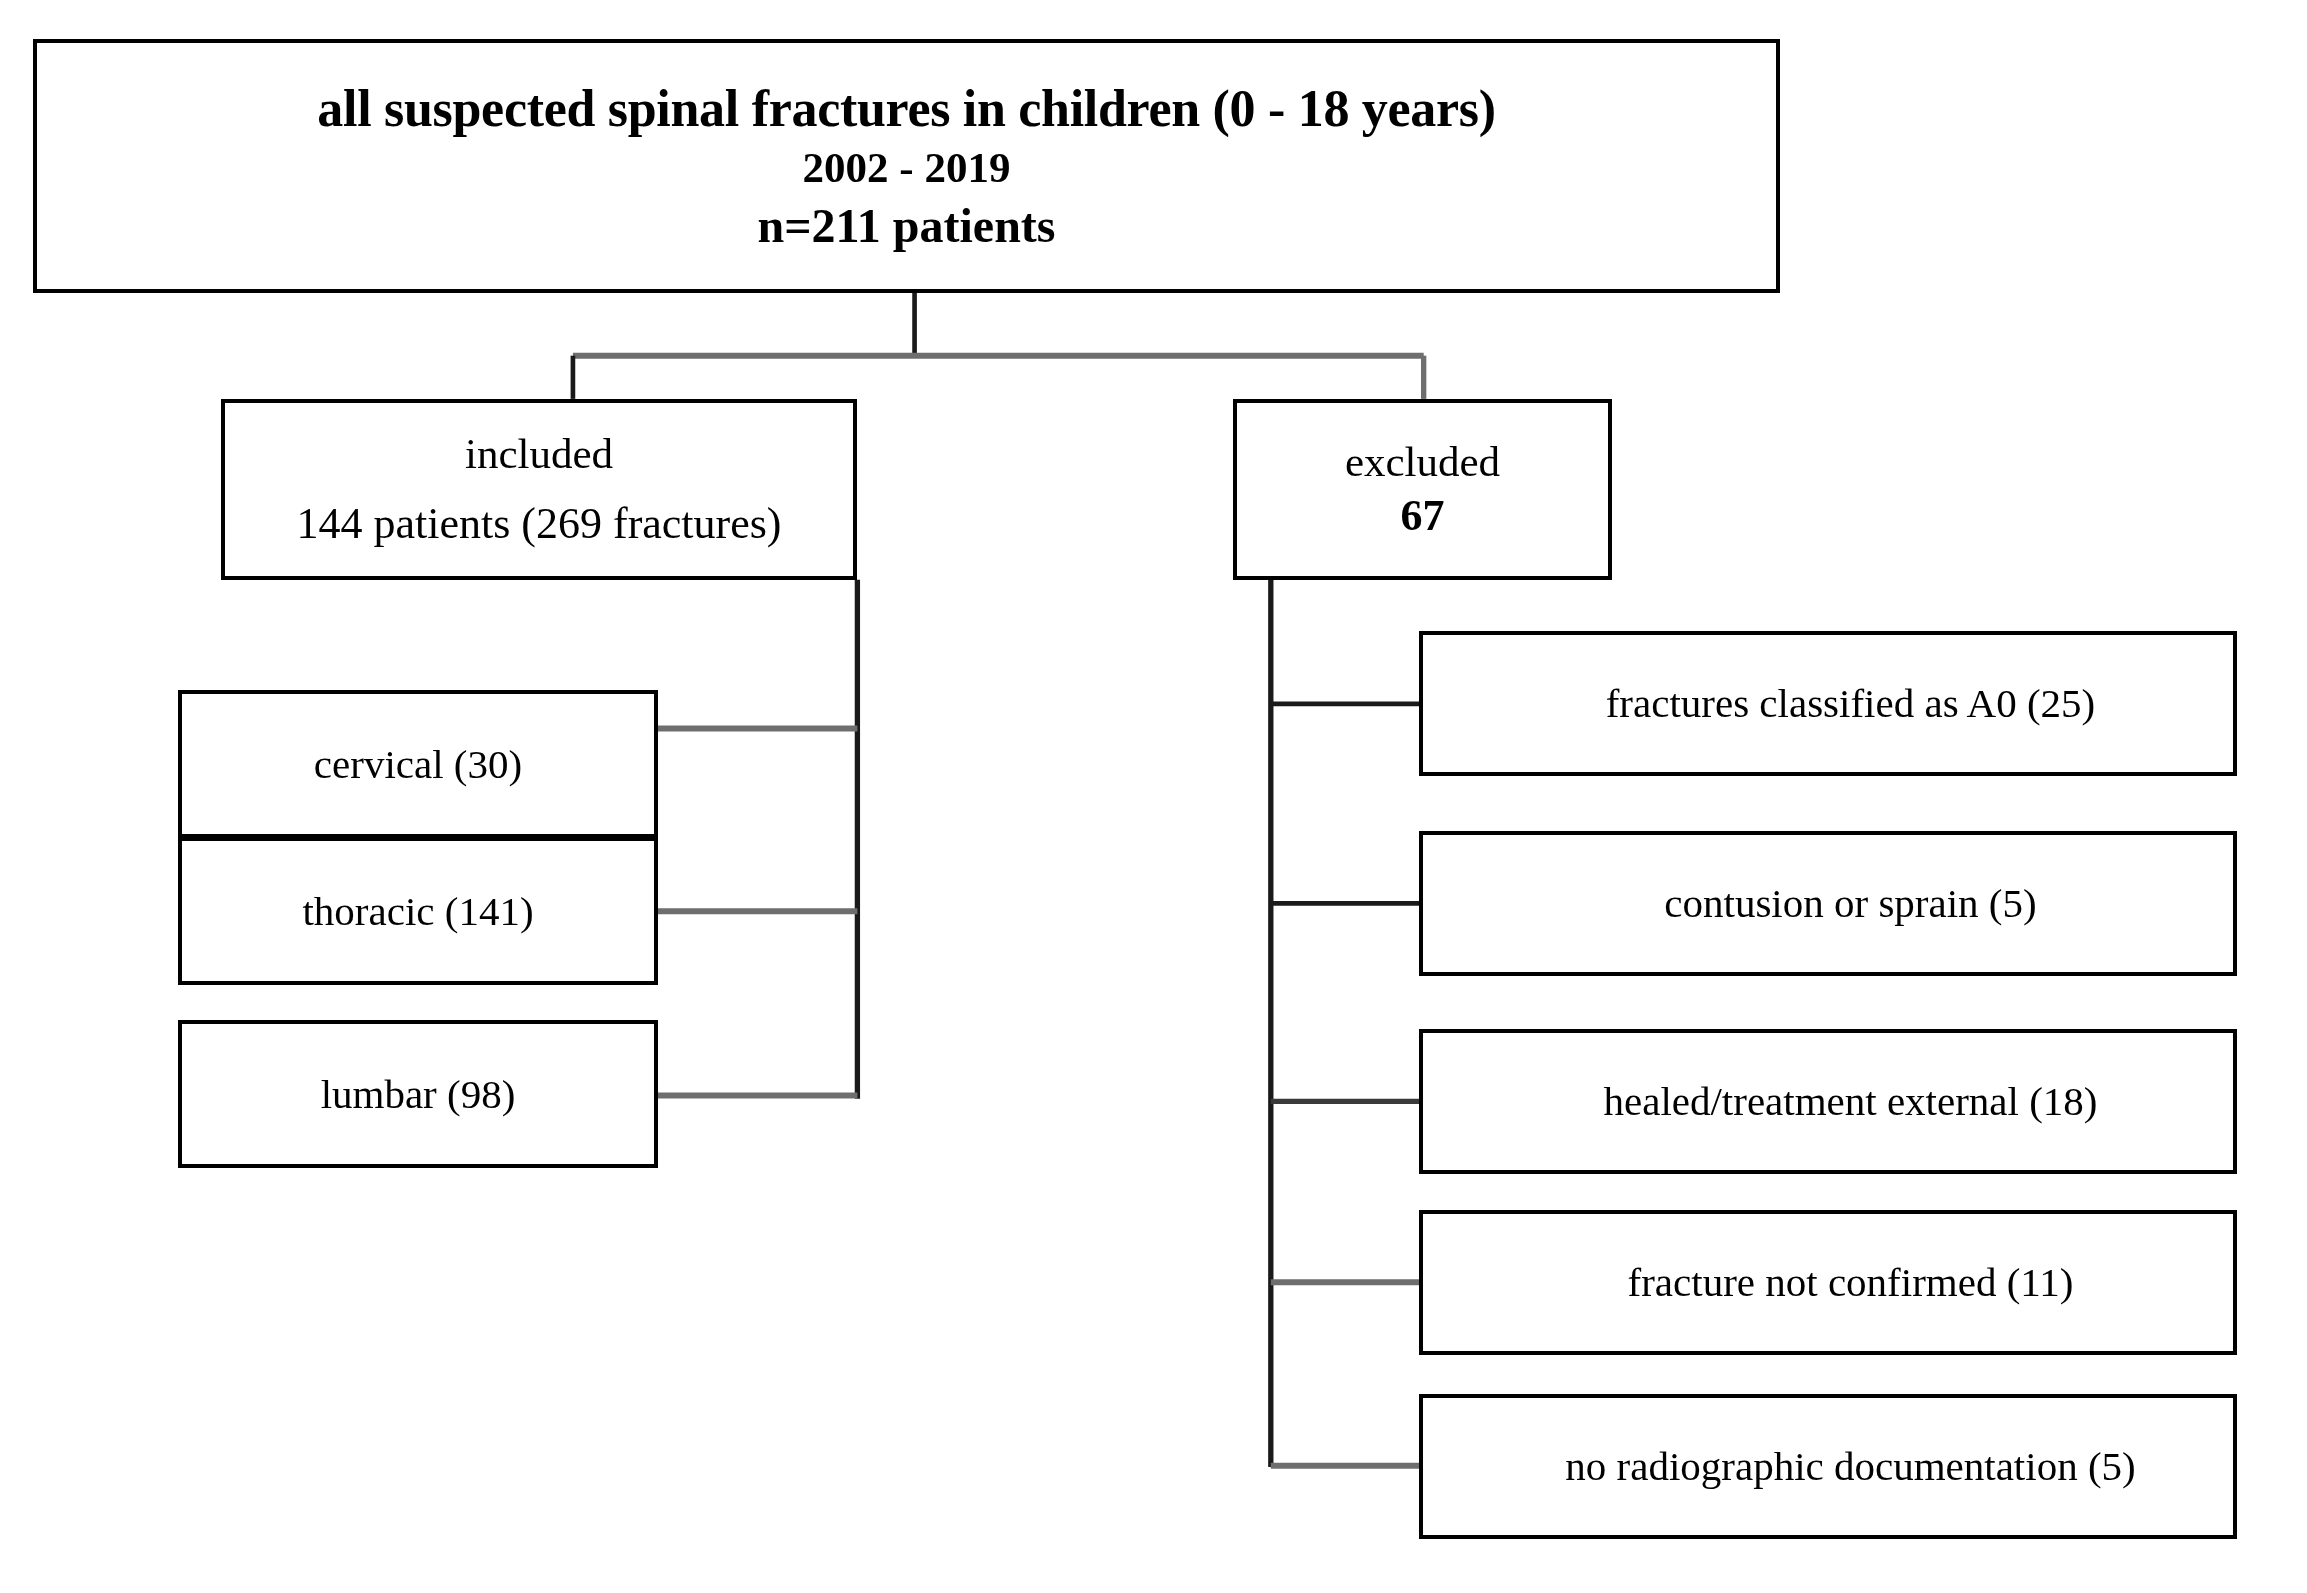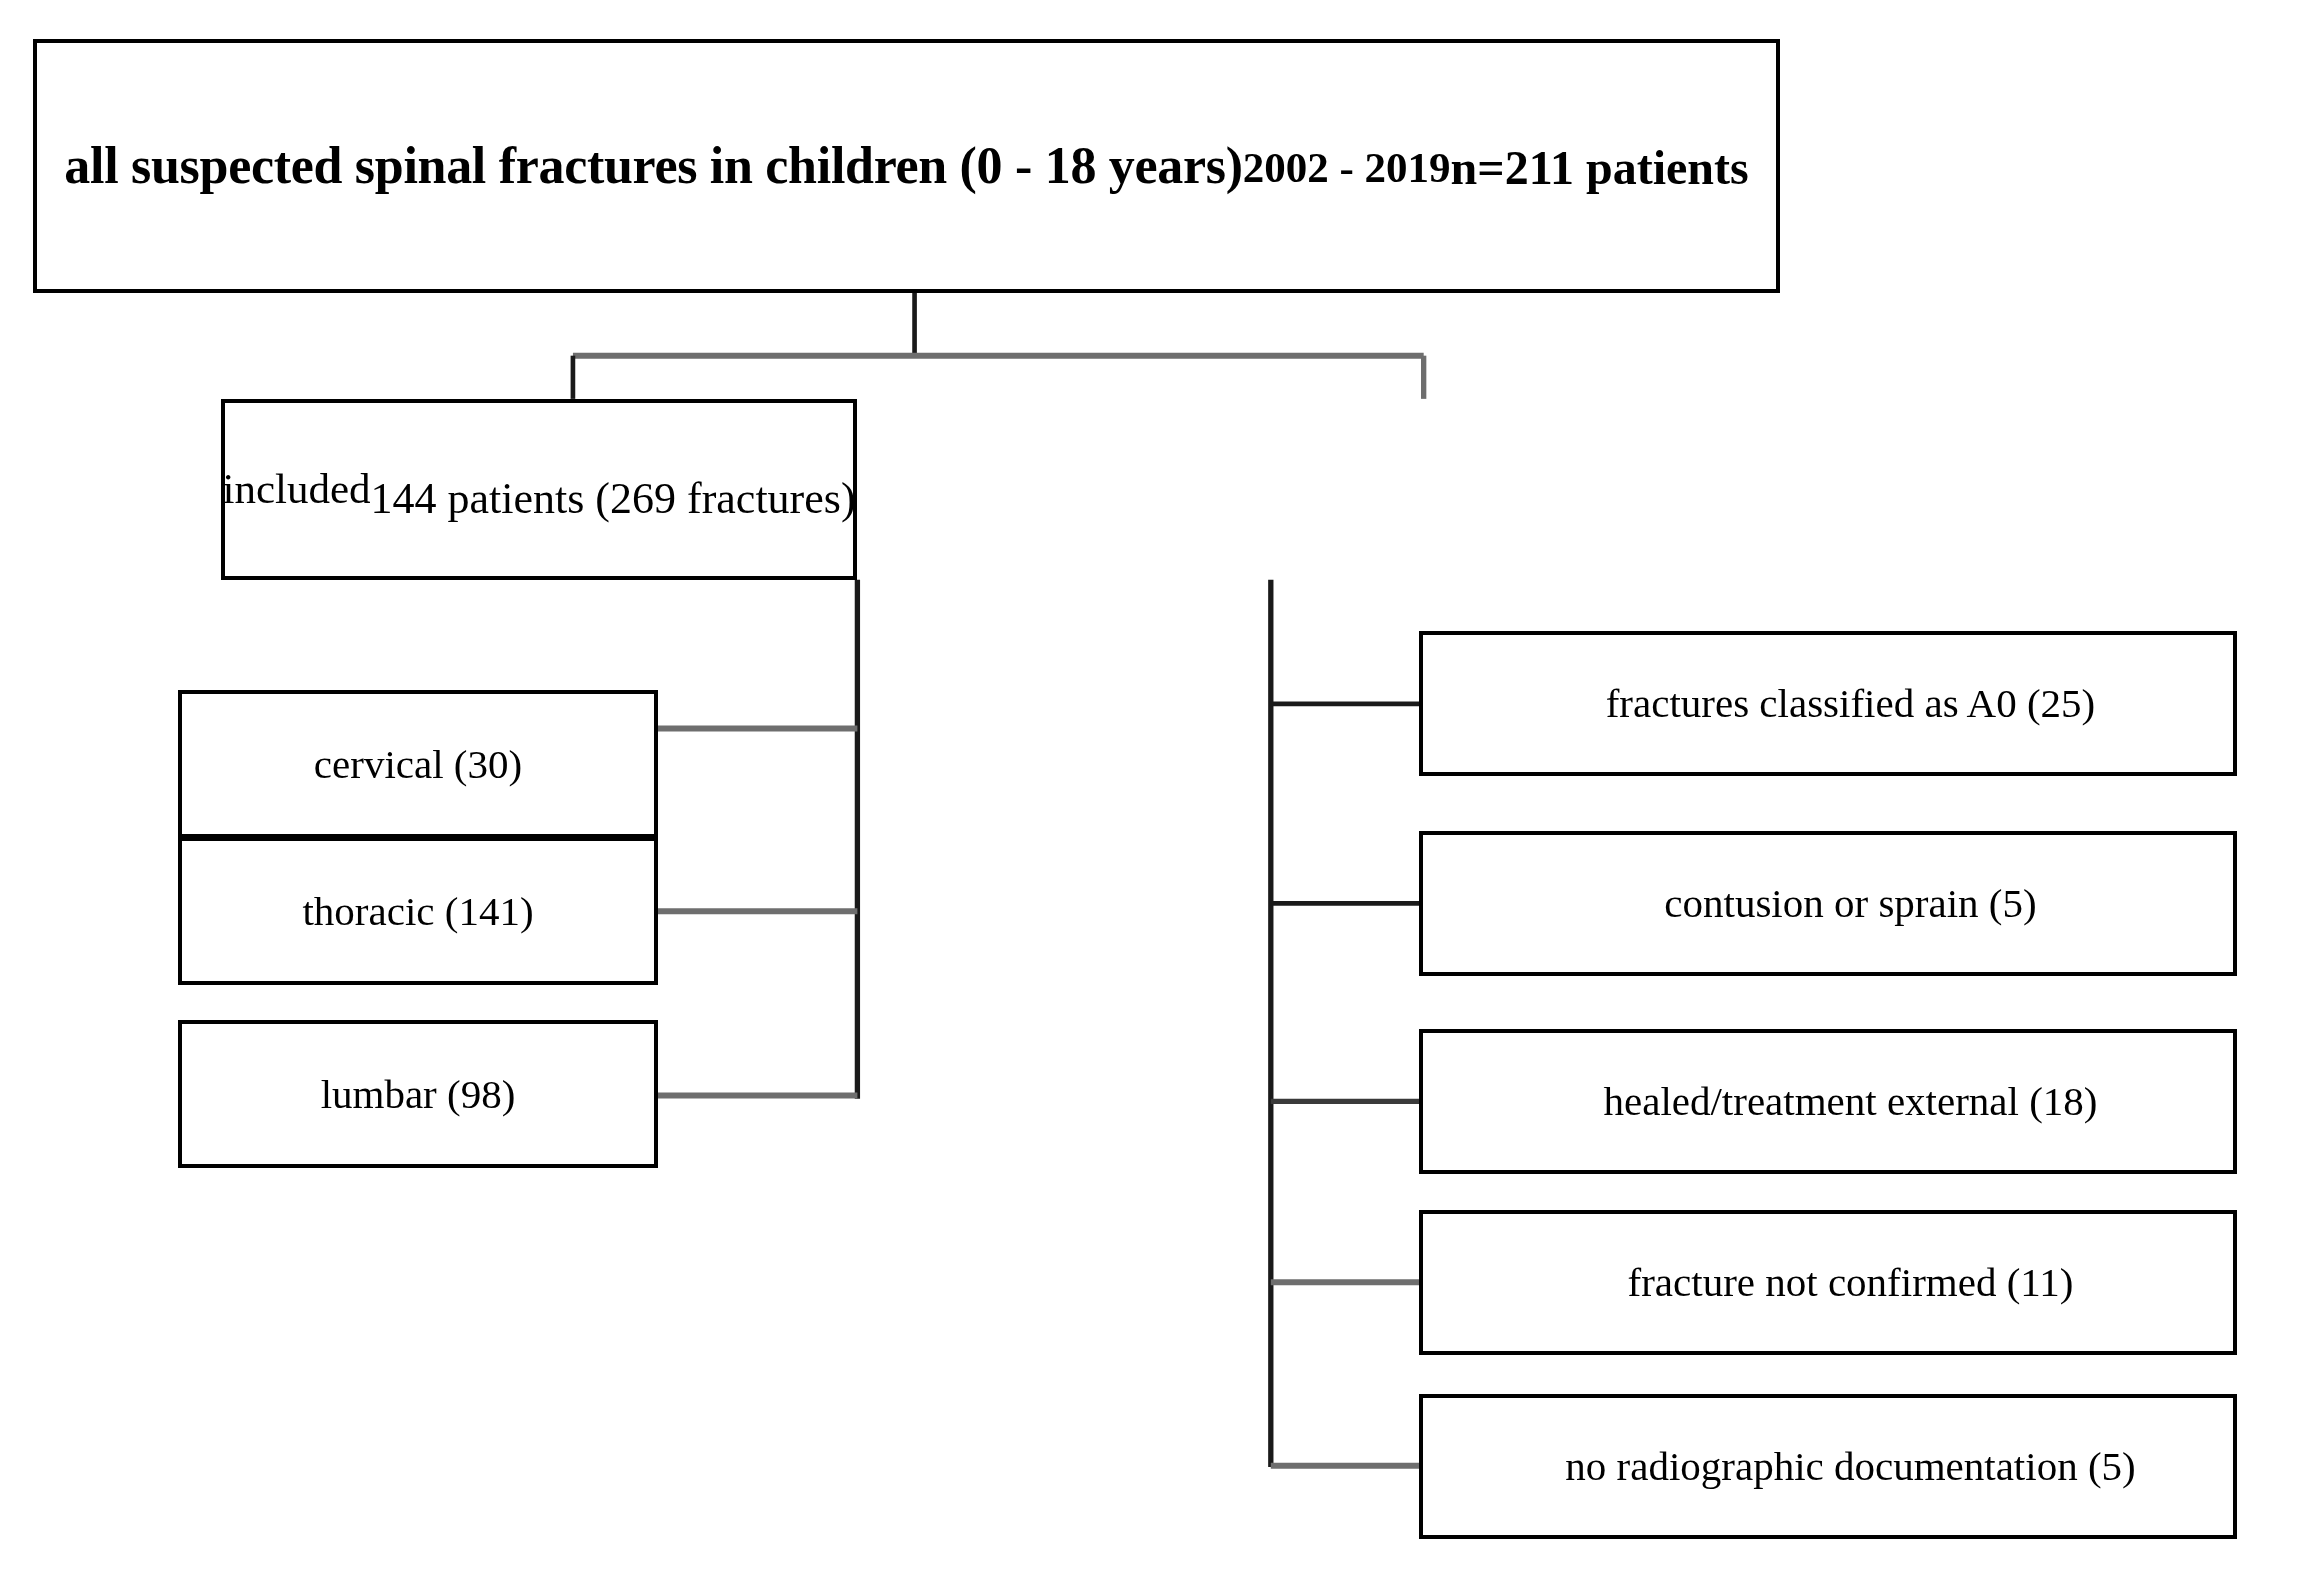--- a/index.html
+++ b/index.html
@@ -11,21 +11,21 @@
   }
   #stage{position:relative;width:2307px;height:1594px;background:#fff;}
   svg.lines{position:absolute;left:0;top:0;width:2307px;height:1594px;pointer-events:none;}
 
   .node{
     position:absolute;
     box-sizing:border-box;
     background:#ffffff;
     border:4.7px solid #000000;
     display:flex;
-    flex-direction:row;
+    flex-direction:column;
     align-items:center;
     justify-content:center;
     text-align:center;
     line-height:1.18;
   }
   .node .ln{display:block;white-space:nowrap;}
 
   
   #root-node{left:33px;top:39px;width:1747px;height:254px;}
   #root-node .l1{font-size:52px;font-weight:bold;letter-spacing:-0.3px;}
@@ -92,20 +92,24 @@
     <span class="ln l1">all suspected spinal fractures in children (0 - 18 years)</span>
     <span class="ln l2">2002 - 2019</span>
     <span class="ln l3">n=211 patients</span>
   </div>
 
   <div class="node" id="included-node">
     <span class="ln l1">included</span>
     <span class="ln l2">144 patients (269 fractures)</span>
   </div>
 
+  <div class="node" id="excluded-node">
+    <span class="ln l1">excluded</span>
+    <span class="ln l2">67</span>
+  </div>
 
   <div class="node child-node" id="child-cervical">
     <span class="ln">cervical (30)</span>
   </div>
   <div class="node child-node" id="child-thoracic">
     <span class="ln">thoracic (141)</span>
   </div>
   <div class="node child-node" id="child-lumbar">
     <span class="ln">lumbar (98)</span>
   </div>

